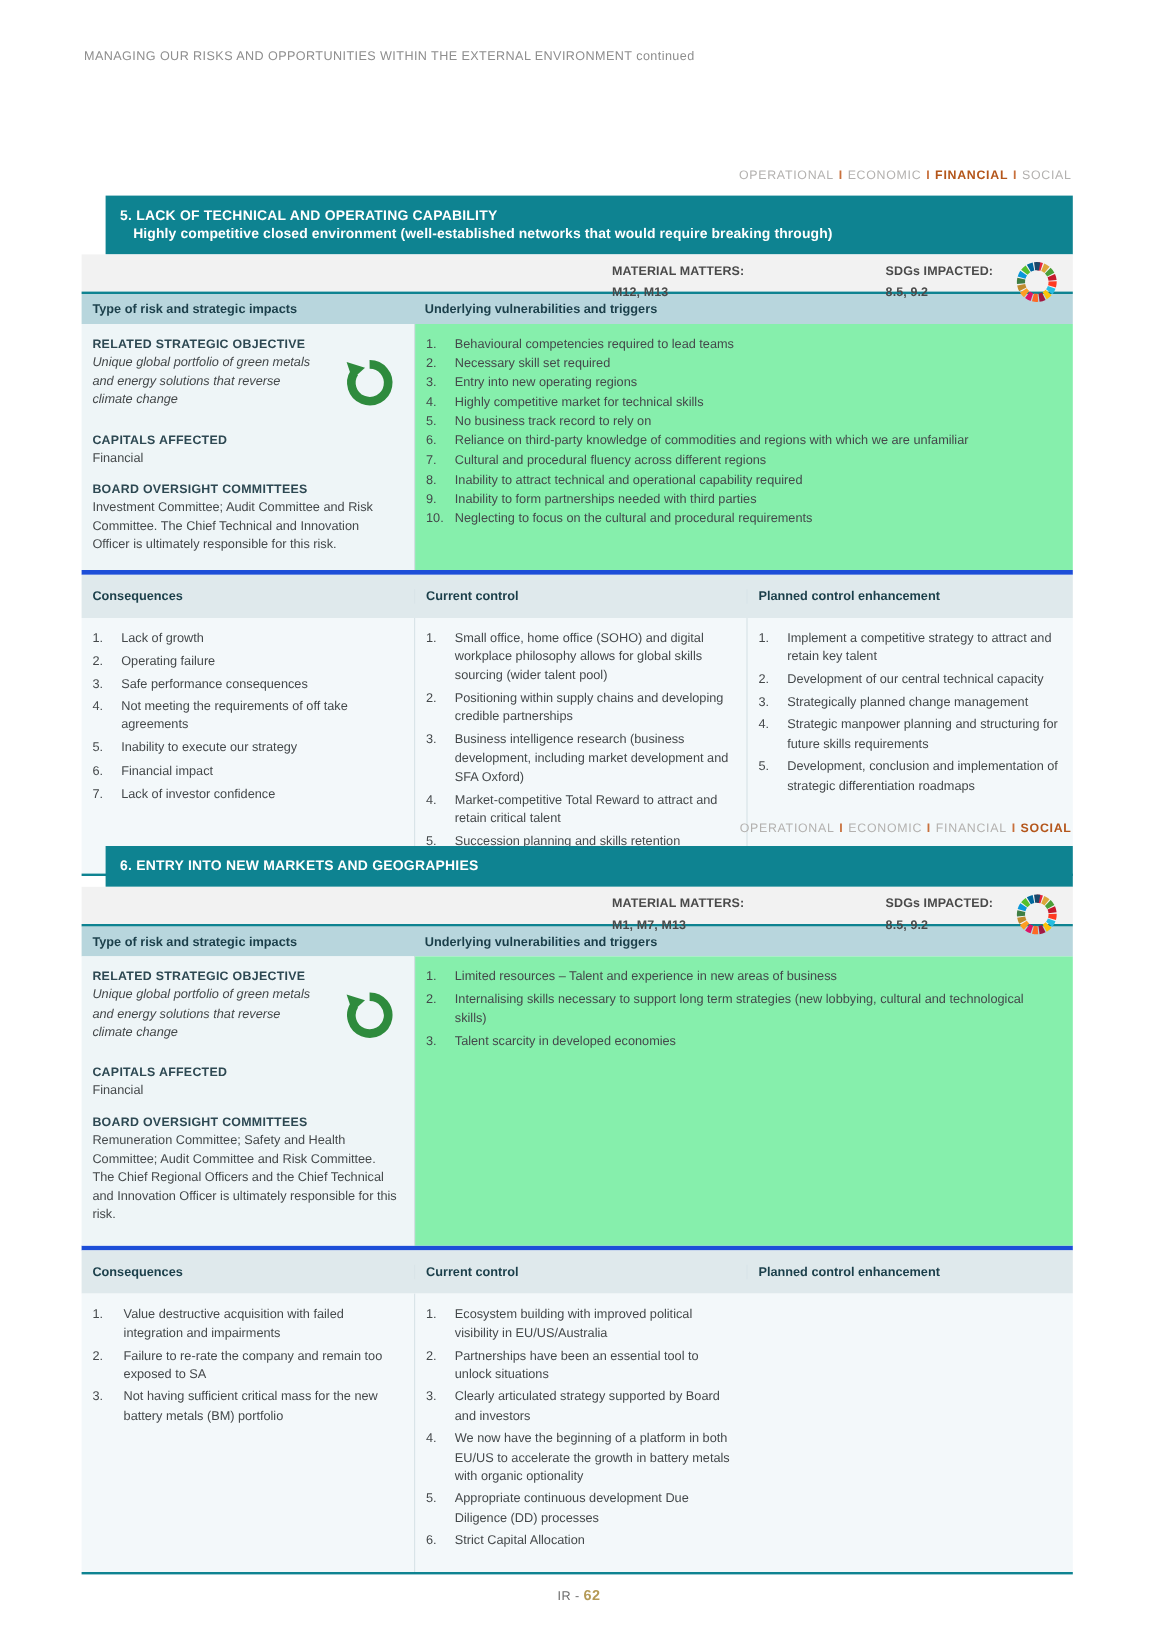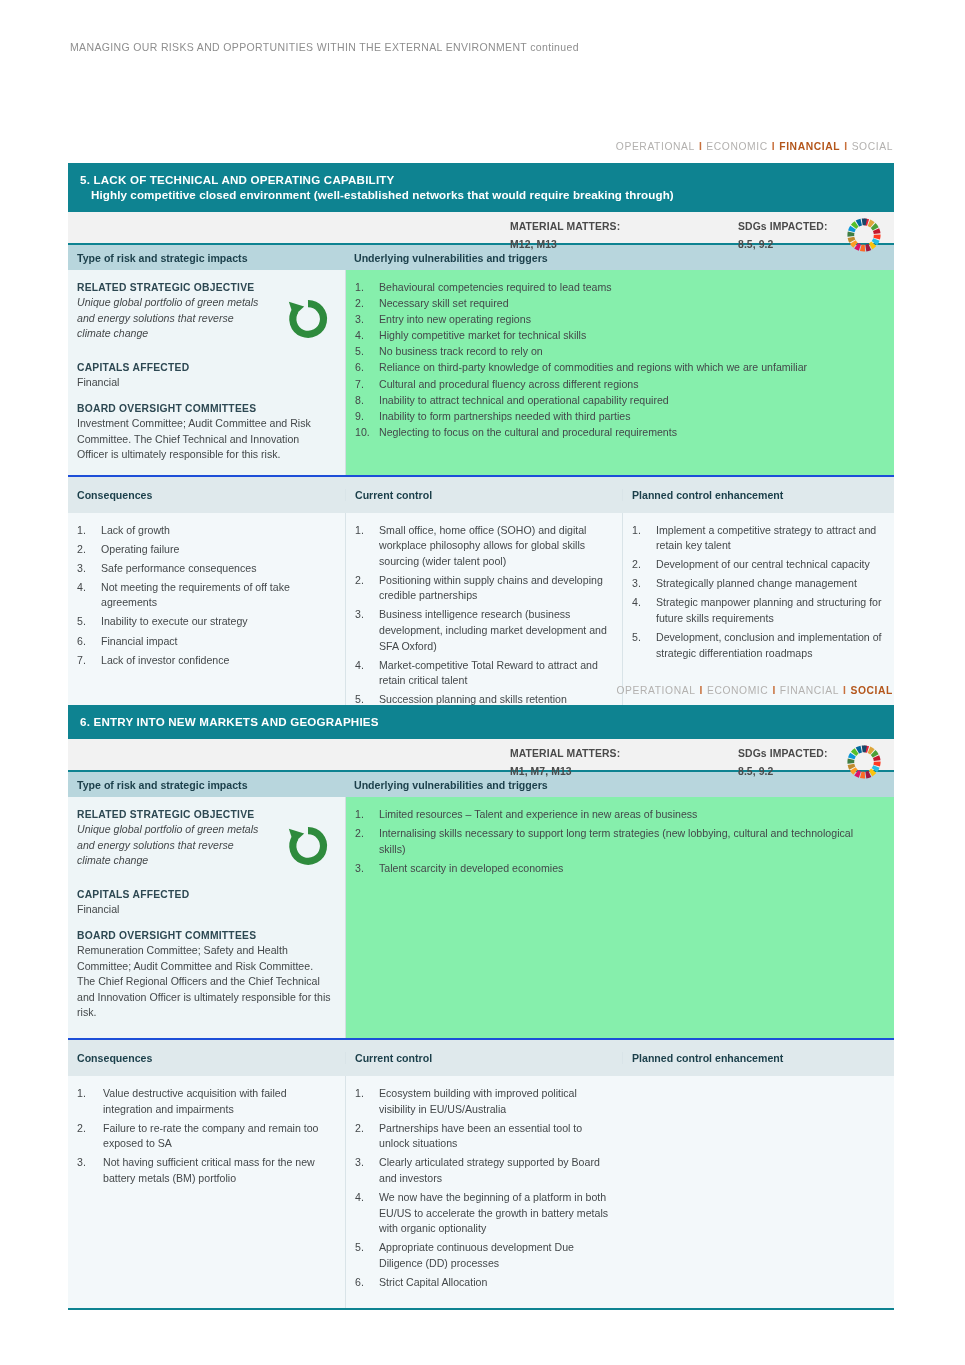--- a/index.html
+++ b/index.html
@@ -60,20 +60,21 @@
     position: absolute;
     left: 68px;
     width: 826px;
     box-sizing: border-box;
   }
   .risk-head {
     background: #0e8391;
     color: #ffffff;
     padding: 9px 12px 10px 12px;
     box-sizing: border-box;
+    margin-left: 20px;
   }
   .risk-head .line1 {
     font-size: 11.6px;
     font-weight: bold;
     letter-spacing: 0.2px;
     line-height: 15px;
   }
   .risk-head .line2 {
     font-size: 11.6px;
     font-weight: bold;
@@ -126,21 +127,21 @@
     font-size: 10.6px;
     font-weight: bold;
     color: #1b3f4a;
     padding-left: 9px;
     box-sizing: border-box;
   }
 
   
   .two-col {
     display: flex;
-    border-bottom: 2px solid #1d4ed8;
+    border-bottom: 4px solid #1d4ed8;
   }
   .c-left {
     width: 277px;
     background: #eef5f7;
     box-sizing: border-box;
     padding: 10px 12px 12px 9px;
     position: relative;
   }
   .c-right {
     flex: 1;
@@ -495,14 +496,18 @@
           <li>Partnerships have been an essential tool to unlock situations</li>
           <li>Clearly articulated strategy supported by Board and investors</li>
           <li>We now have the beginning of a platform in both EU/US to accelerate the growth in battery metals with organic optionality</li>
           <li>Appropriate continuous development Due Diligence (DD) processes</li>
           <li>Strict Capital Allocation</li>
         </ol>
       </div>
     </div>
   </div>
 
+  <div class="footer">
+    <span>IR -</span>
+    <span class="pg">62</span>
+  </div>
 
 </div>
 
 </body></html>

